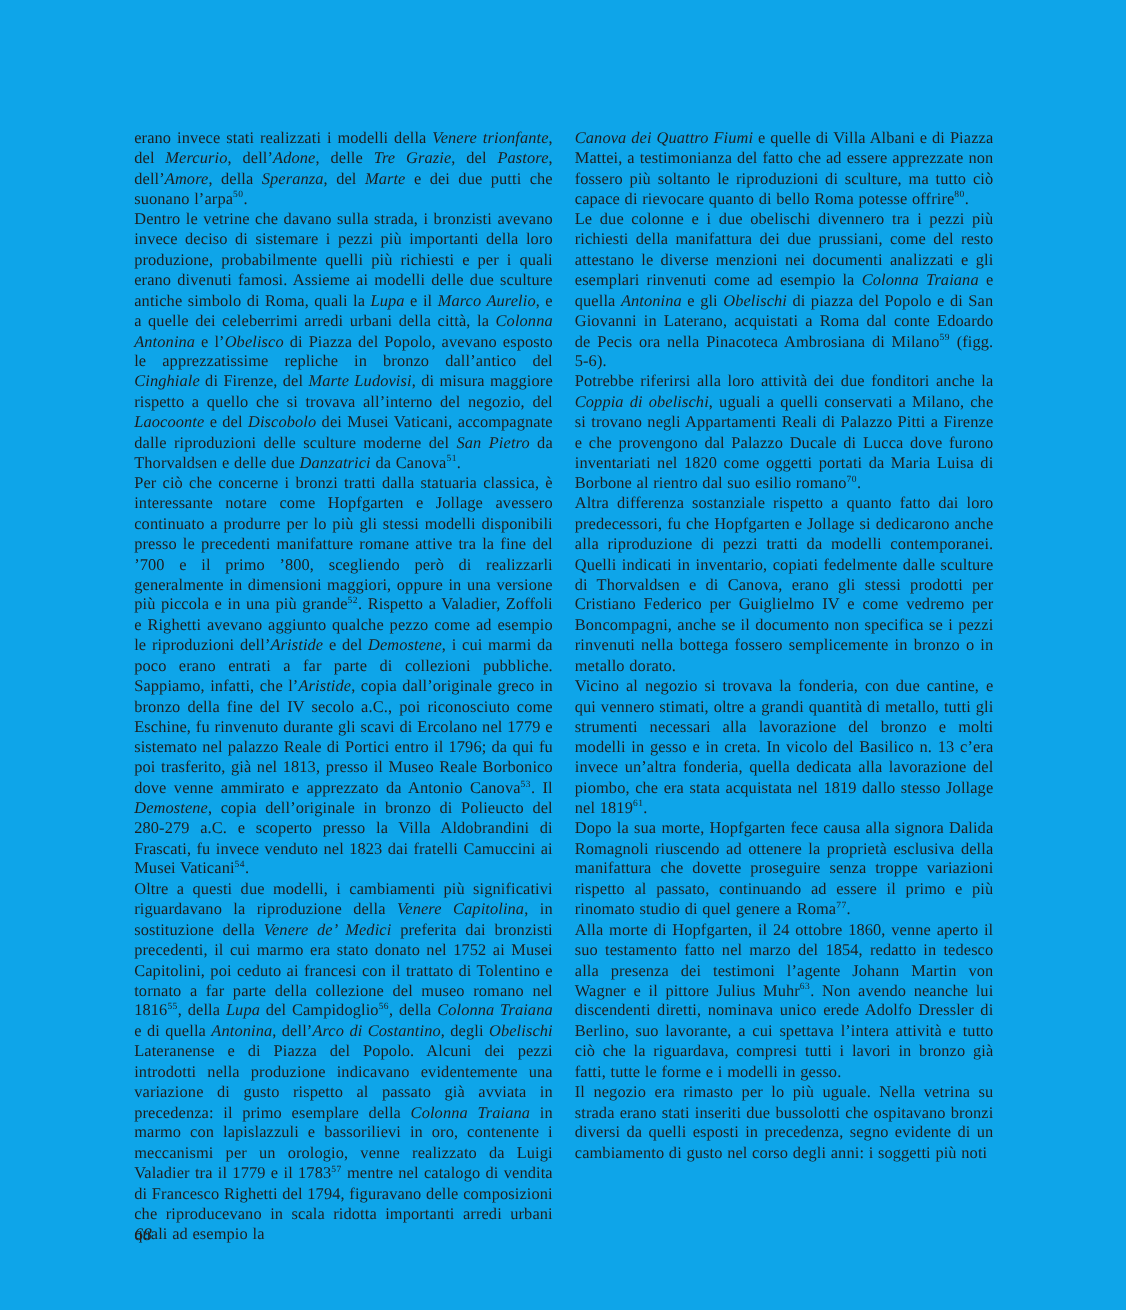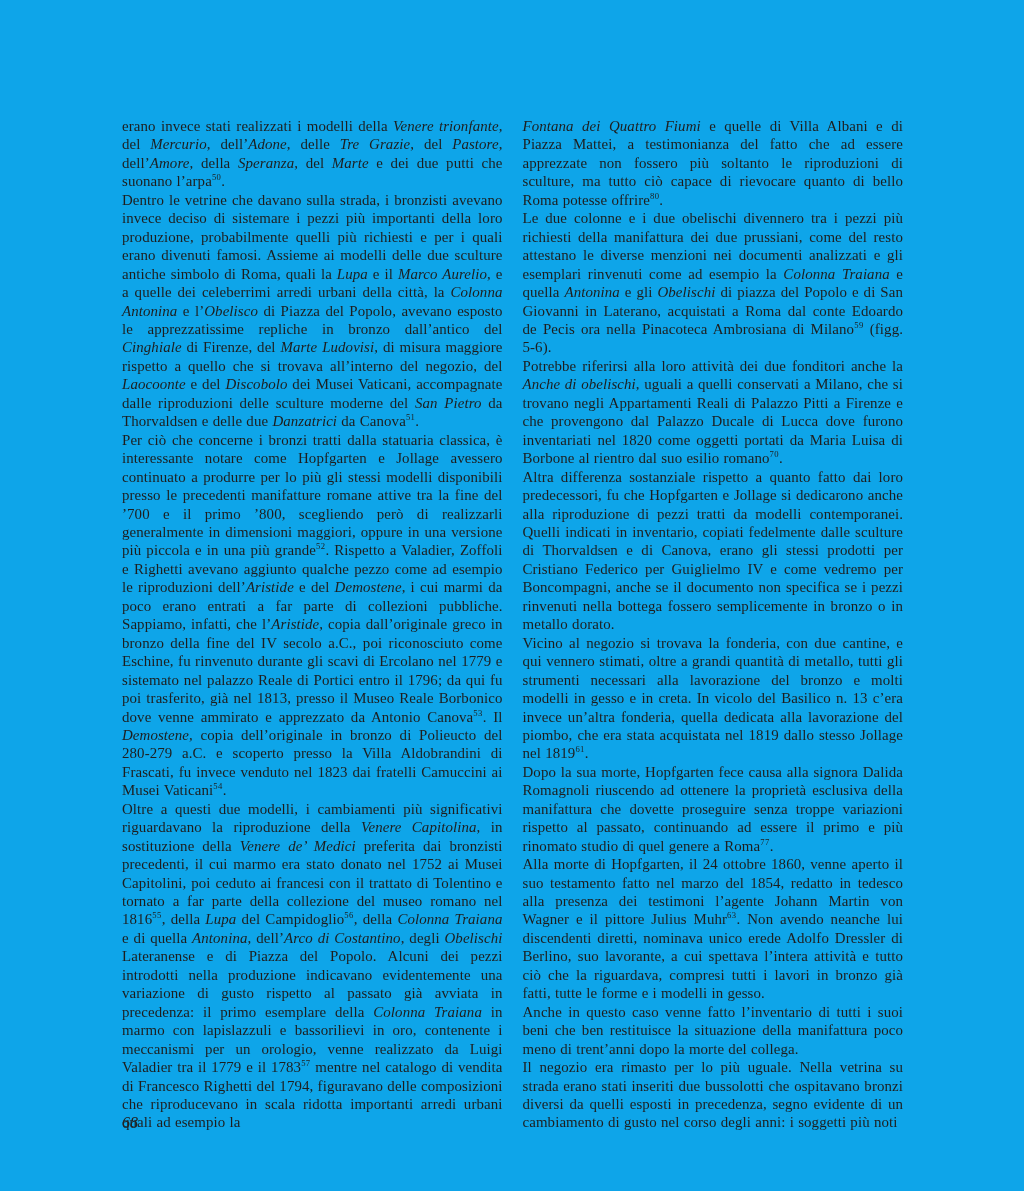--- a/index.html
+++ b/index.html
@@ -61,25 +61,24 @@
 
 <div class="page">
   <div class="text-columns">
     <div class="column">
         <p class="para">erano invece stati realizzati i modelli della <i>Venere trionfante</i>, del <i>Mercurio</i>, dell’<i>Adone</i>, delle <i>Tre Grazie</i>, del <i>Pastore</i>, dell’<i>Amore</i>, della <i>Speranza</i>, del <i>Marte</i> e dei due putti che suonano l’arpa<sup>50</sup>.</p>
         <p class="para">Dentro le vetrine che davano sulla strada, i bronzisti avevano invece deciso di sistemare i pezzi più importanti della loro produzione, probabilmente quelli più richiesti e per i quali erano divenuti famosi. Assieme ai modelli delle due sculture antiche simbolo di Roma, quali la <i>Lupa</i> e il <i>Marco Aurelio</i>, e a quelle dei celeberrimi arredi urbani della città, la <i>Colonna Antonina</i> e l’<i>Obelisco</i> di Piazza del Popolo, avevano esposto le apprezzatissime repliche in bronzo dall’antico del <i>Cinghiale</i> di Firenze, del <i>Marte Ludovisi</i>, di misura maggiore rispetto a quello che si trovava all’interno del negozio, del <i>Laocoonte</i> e del <i>Discobolo</i> dei Musei Vaticani, accompagnate dalle riproduzioni delle sculture moderne del <i>San Pietro</i> da Thorvaldsen e delle due <i>Danzatrici</i> da Canova<sup>51</sup>.</p>
         <p class="para">Per ciò che concerne i bronzi tratti dalla statuaria classica, è interessante notare come Hopfgarten e Jollage avessero continuato a produrre per lo più gli stessi modelli disponibili presso le precedenti manifatture romane attive tra la fine del ’700 e il primo ’800, scegliendo però di realizzarli generalmente in dimensioni maggiori, oppure in una versione più piccola e in una più grande<sup>52</sup>. Rispetto a Valadier, Zoffoli e Righetti avevano aggiunto qualche pezzo come ad esempio le riproduzioni dell’<i>Aristide</i> e del <i>Demostene</i>, i cui marmi da poco erano entrati a far parte di collezioni pubbliche. Sappiamo, infatti, che l’<i>Aristide</i>, copia dall’originale greco in bronzo della fine del IV secolo a.C., poi riconosciuto come Eschine, fu rinvenuto durante gli scavi di Ercolano nel 1779 e sistemato nel palazzo Reale di Portici entro il 1796; da qui fu poi trasferito, già nel 1813, presso il Museo Reale Borbonico dove venne ammirato e apprezzato da Antonio Canova<sup>53</sup>. Il <i>Demostene</i>, copia dell’originale in bronzo di Polieucto del 280-279 a.C. e scoperto presso la Villa Aldobrandini di Frascati, fu invece venduto nel 1823 dai fratelli Camuccini ai Musei Vaticani<sup>54</sup>.</p>
         <p class="para">Oltre a questi due modelli, i cambiamenti più significativi riguardavano la riproduzione della <i>Venere Capitolina</i>, in sostituzione della <i>Venere de’ Medici</i> preferita dai bronzisti precedenti, il cui marmo era stato donato nel 1752 ai Musei Capitolini, poi ceduto ai francesi con il trattato di Tolentino e tornato a far parte della collezione del museo romano nel 1816<sup>55</sup>, della <i>Lupa</i> del Campidoglio<sup>56</sup>, della <i>Colonna Traiana</i> e di quella <i>Antonina</i>, dell’<i>Arco di Costantino</i>, degli <i>Obelischi</i> Lateranense e di Piazza del Popolo. Alcuni dei pezzi introdotti nella produzione indicavano evidentemente una variazione di gusto rispetto al passato già avviata in precedenza: il primo esemplare della <i>Colonna Traiana</i> in marmo con lapislazzuli e bassorilievi in oro, contenente i meccanismi per un orologio, venne realizzato da Luigi Valadier tra il 1779 e il 1783<sup>57</sup> mentre nel catalogo di vendita di Francesco Righetti del 1794, figuravano delle composizioni che riproducevano in scala ridotta importanti arredi urbani quali ad esempio la</p>
       </div>
     <div class="column">
-        <p class="para"><i>Fontana dei Quattro Fiumi</i> e quelle di Villa Albani e di Piazza Mattei, a testimonianza del fatto che ad essere apprezzate non fossero più soltanto le riproduzioni di sculture, ma tutto ciò capace di rievocare quanto di bello Roma potesse offrire<sup>80</sup>.</p>
+        <p class="para"><i>Canova dei Quattro Fiumi</i> e quelle di Villa Albani e di Piazza Mattei, a testimonianza del fatto che ad essere apprezzate non fossero più soltanto le riproduzioni di sculture, ma tutto ciò capace di rievocare quanto di bello Roma potesse offrire<sup>80</sup>.</p>
         <p class="para">Le due colonne e i due obelischi divennero tra i pezzi più richiesti della manifattura dei due prussiani, come del resto attestano le diverse menzioni nei documenti analizzati e gli esemplari rinvenuti come ad esempio la <i>Colonna Traiana</i> e quella <i>Antonina</i> e gli <i>Obelischi</i> di piazza del Popolo e di San Giovanni in Laterano, acquistati a Roma dal conte Edoardo de Pecis ora nella Pinacoteca Ambrosiana di Milano<sup>59</sup> (figg. 5-6).</p>
-        <p class="para">Potrebbe riferirsi alla loro attività dei due fonditori anche la <i>Anche di obelischi</i>, uguali a quelli conservati a Milano, che si trovano negli Appartamenti Reali di Palazzo Pitti a Firenze e che provengono dal Palazzo Ducale di Lucca dove furono inventariati nel 1820 come oggetti portati da Maria Luisa di Borbone al rientro dal suo esilio romano<sup>70</sup>.</p>
+        <p class="para">Potrebbe riferirsi alla loro attività dei due fonditori anche la <i>Coppia di obelischi</i>, uguali a quelli conservati a Milano, che si trovano negli Appartamenti Reali di Palazzo Pitti a Firenze e che provengono dal Palazzo Ducale di Lucca dove furono inventariati nel 1820 come oggetti portati da Maria Luisa di Borbone al rientro dal suo esilio romano<sup>70</sup>.</p>
         <p class="para">Altra differenza sostanziale rispetto a quanto fatto dai loro predecessori, fu che Hopfgarten e Jollage si dedicarono anche alla riproduzione di pezzi tratti da modelli contemporanei. Quelli indicati in inventario, copiati fedelmente dalle sculture di Thorvaldsen e di Canova, erano gli stessi prodotti per Cristiano Federico per Guiglielmo IV e come vedremo per Boncompagni, anche se il documento non specifica se i pezzi rinvenuti nella bottega fossero semplicemente in bronzo o in metallo dorato.</p>
         <p class="para">Vicino al negozio si trovava la fonderia, con due cantine, e qui vennero stimati, oltre a grandi quantità di metallo, tutti gli strumenti necessari alla lavorazione del bronzo e molti modelli in gesso e in creta. In vicolo del Basilico n. 13 c’era invece un’altra fonderia, quella dedicata alla lavorazione del piombo, che era stata acquistata nel 1819 dallo stesso Jollage nel 1819<sup>61</sup>.</p>
         <p class="para">Dopo la sua morte, Hopfgarten fece causa alla signora Dalida Romagnoli riuscendo ad ottenere la proprietà esclusiva della manifattura che dovette proseguire senza troppe variazioni rispetto al passato, continuando ad essere il primo e più rinomato studio di quel genere a Roma<sup>77</sup>.</p>
         <p class="para">Alla morte di Hopfgarten, il 24 ottobre 1860, venne aperto il suo testamento fatto nel marzo del 1854, redatto in tedesco alla presenza dei testimoni l’agente Johann Martin von Wagner e il pittore Julius Muhr<sup>63</sup>. Non avendo neanche lui discendenti diretti, nominava unico erede Adolfo Dressler di Berlino, suo lavorante, a cui spettava l’intera attività e tutto ciò che la riguardava, compresi tutti i lavori in bronzo già fatti, tutte le forme e i modelli in gesso.</p>
-        <p class="para">Anche in questo caso venne fatto l’inventario di tutti i suoi beni che ben restituisce la situazione della manifattura poco meno di trent’anni dopo la morte del collega.</p>
         <p class="para">Il negozio era rimasto per lo più uguale. Nella vetrina su strada erano stati inseriti due bussolotti che ospitavano bronzi diversi da quelli esposti in precedenza, segno evidente di un cambiamento di gusto nel corso degli anni: i soggetti più noti</p>
       </div>
   </div>
   <div class="page-number">68</div>
 </div>
 
 </body></html>

